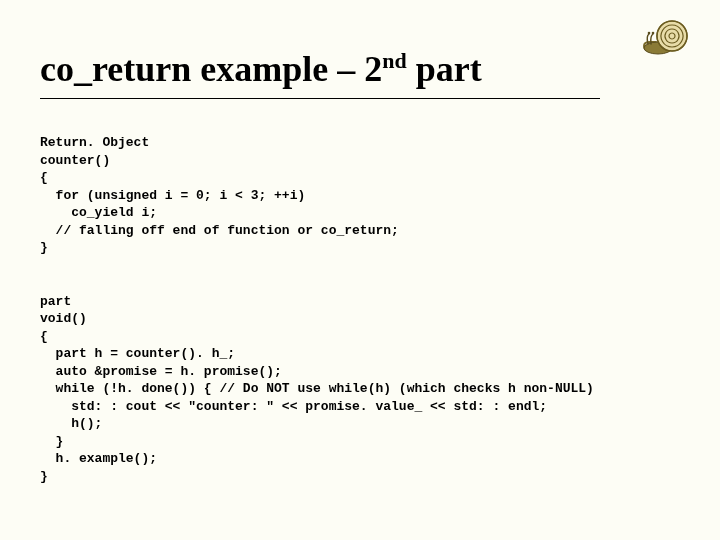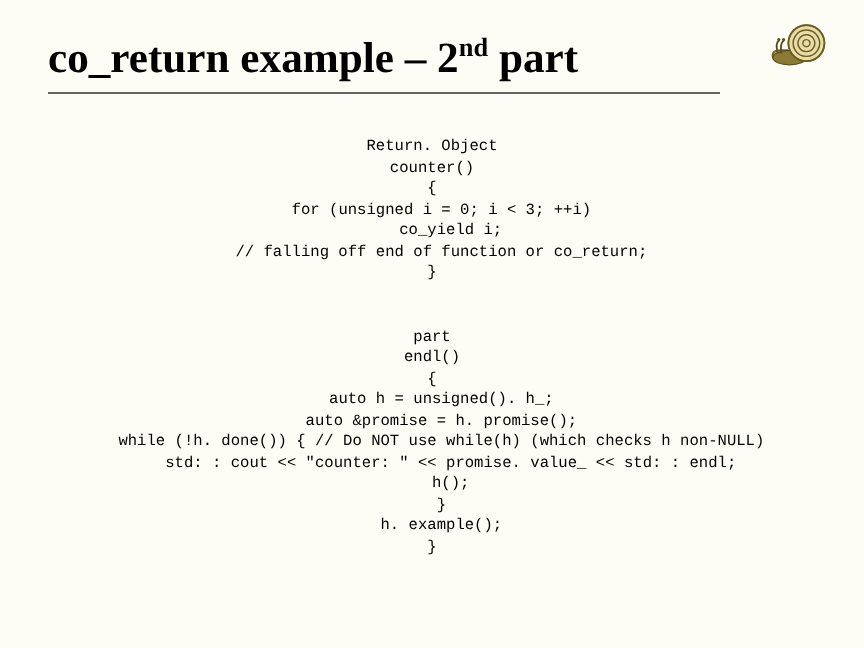--- a/index.html
+++ b/index.html
@@ -10,21 +10,21 @@
     background: #fdfdf5;
     font-family: Georgia, "Times New Roman", serif;
     color: #000;
     overflow: hidden;
   }
   .slide {
     position: relative;
     width: 720px;
     height: 540px;
     box-sizing: border-box;
-    padding: 28px 40px 40px 40px;
+    padding: 49px 40px 40px 40px;
   }
   .title {
     font-size: 36px;
     font-weight: bold;
     color: #000;
     line-height: 1.1;
     margin-bottom: 8px;
   }
   .title sup {
     font-size: 22px;
@@ -32,25 +32,24 @@
   }
   .rule {
     border: none;
     border-top: 1px solid #000;
     margin: 0 0 18px 0;
     width: 560px;
   }
   .code {
     font-family: "Courier New", Courier, monospace;
     font-size: 13px;
-    font-weight: normal;
+    font-weight: bold;
     white-space: pre;
     line-height: 1.35;
     color: #000;
-    text-align: center;
   }
   .code-block + .code-block {
     margin-top: 18px;
   }
   .snail {
     position: absolute;
     top: 14px;
     right: 22px;
     width: 56px;
     height: 44px;
@@ -85,23 +84,23 @@
 <span>Return. Object</span>
 <span>counter()</span>
 <span>{</span>
 <span>  for (unsigned i = 0; i &lt; 3; ++i)</span>
 <span>    co_yield i;</span>
 <span>  // falling off end of function or co_return;</span>
 <span>}</span></div>
 
   <div class="code code-block">
 <span>part</span>
-<span>endl()</span>
+<span>void()</span>
 <span>{</span>
-<span>  auto h = unsigned(). h_;</span>
+<span>  part h = counter(). h_;</span>
 <span>  auto &amp;promise = h. promise();</span>
 <span>  while (!h. done()) { // Do NOT use while(h) (which checks h non-NULL)</span>
 <span>    std: : cout &lt;&lt; "counter: " &lt;&lt; promise. value_ &lt;&lt; std: : endl;</span>
 <span>    h();</span>
 <span>  }</span>
 <span>  h. example();</span>
 <span>}</span></div>
 
 </div>
 

